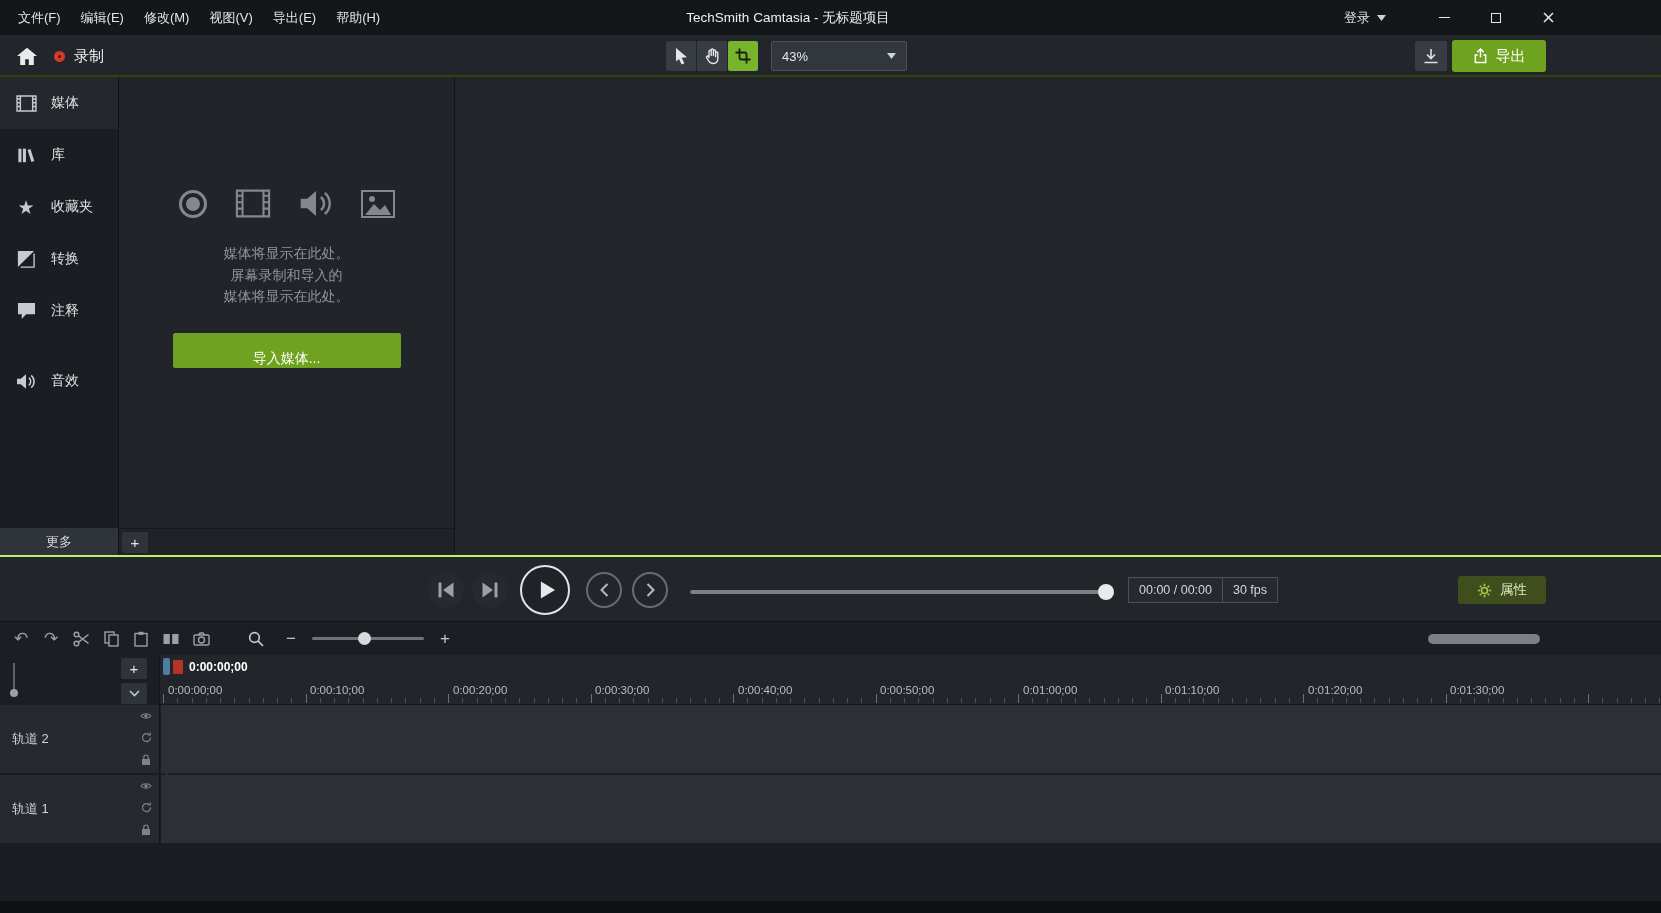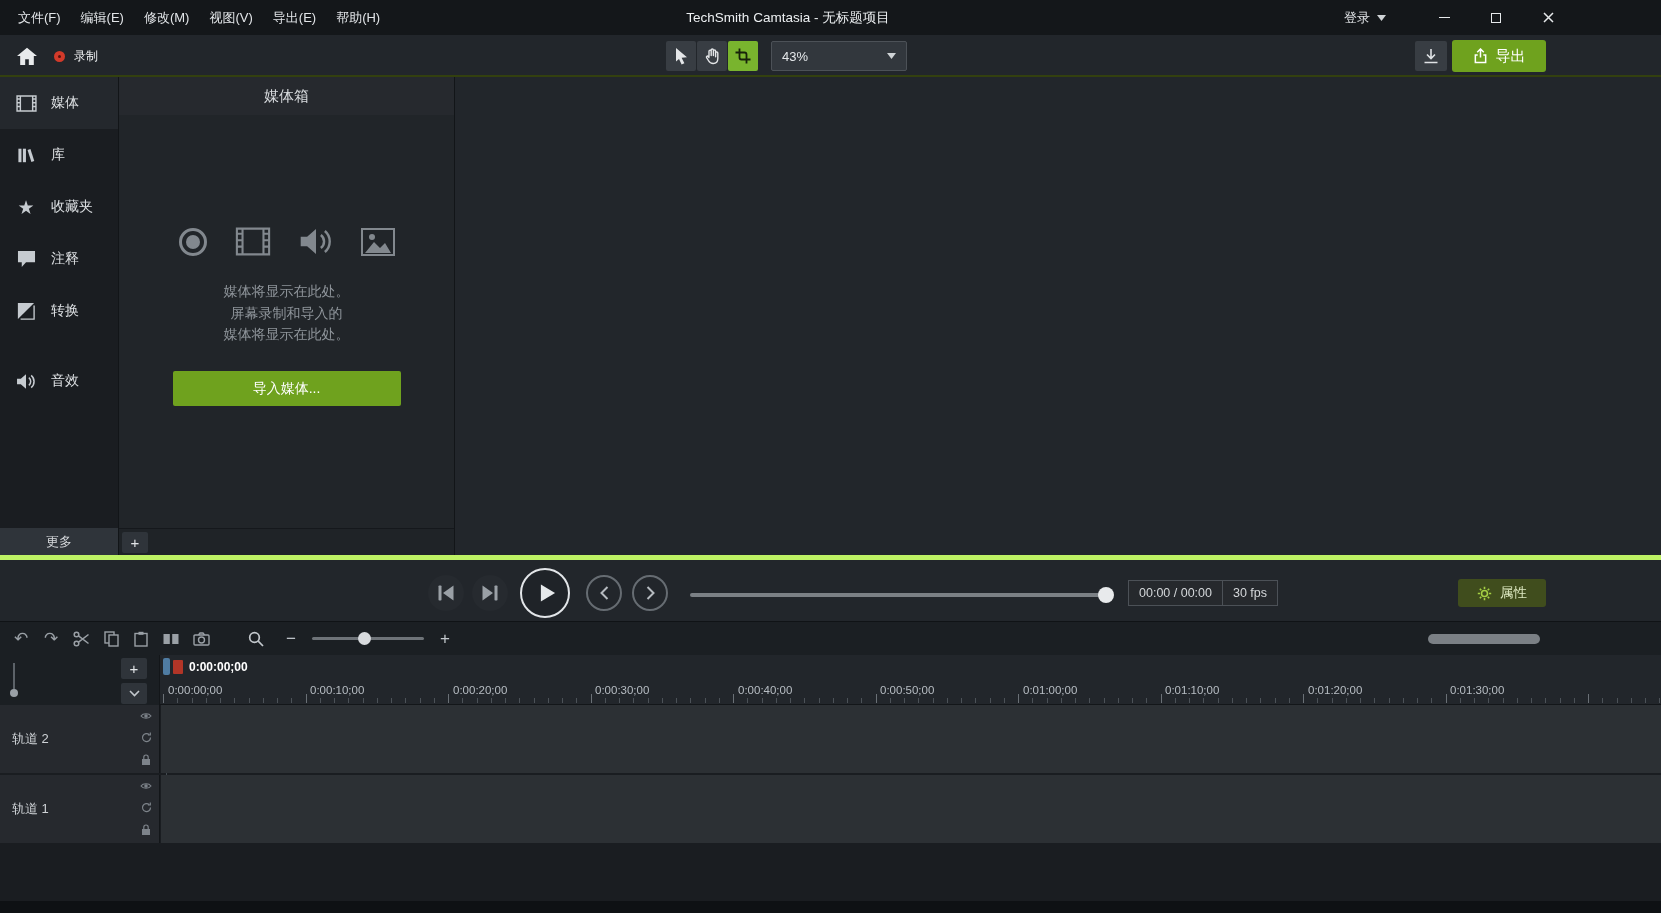--- a/index.html
+++ b/index.html
@@ -14,21 +14,21 @@
   .win-title { position:absolute; left:788px; top:9px; transform:translateX(-50%); color:#edf0f2; font-size:13.5px; white-space:nowrap; }
   .mb-right { position:absolute; right:87px; top:0; height:35px; display:flex; align-items:center; }
   .signin { display:flex; align-items:center; gap:7px; margin-right:32px; color:#e2e5e8; }
   .winbtn { width:52px; height:35px; display:flex; align-items:center; justify-content:center; }
   .win-min-glyph { width:11px; height:0; border-bottom:1.6px solid #e6e9eb; display:block; }
   .win-max-glyph { width:10px; height:10px; border:1.4px solid #e6e9eb; display:block; }
 
   
   .toolbar { position:absolute; left:0; top:35px; right:0; height:42px; background:#22262b; border-bottom:2px solid #33400f; }
   .home-btn { position:absolute; left:10px; top:6px; width:34px; height:30px; display:flex; align-items:center; justify-content:center; }
-  .record-btn { position:absolute; left:54px; top:6px; height:30px; display:flex; align-items:center; gap:9px; font-size:12px; color:#f0f2f4;justify-content:space-between; }
+  .record-btn { position:absolute; left:54px; top:6px; height:30px; display:flex; align-items:center; gap:9px; font-size:15px; color:#f0f2f4;justify-content:space-between; }
   .rec-dot { width:11px; height:11px; border-radius:50%; background:#55120c; border:4.5px solid var(--record-red,#d23a2a); display:block; }
   .center-tools { position:absolute; left:666px; top:6px; display:flex; align-items:center; }
   .tool-btn { width:30px; height:30px; margin-right:1px; background:#383d43; border-radius:2px; display:flex; align-items:center; justify-content:center; }
   .tool-btn.active { background:var(--crop-active,#79b42e); }
   .zoom-dd { margin-left:12px; width:136px; height:30px; background:#32373d; border:1px solid #4c5157; border-radius:2px; display:flex; align-items:center; padding:0 10px; }
   .zoom-val { flex:1; color:#e4e7ea; }
   .dl-btn { position:absolute; right:214px; top:6px; width:32px; height:30px; background:#383d43; border-radius:2px; display:flex; align-items:center; justify-content:center; }
   .export-btn { position:absolute; right:115px; top:5px; width:94px; height:32px; background:var(--accent-green,#6fa21e); border-radius:3px; display:flex; align-items:center; justify-content:center; gap:8px; color:#fff; font-size:15px; }
 
   
@@ -39,31 +39,31 @@
   .side-item.gap-top { margin-top:18px; }
   .sic { width:24px; display:flex; justify-content:center; align-items:center; color:#c6cbd0; font-size:19px; line-height:1; }
   .side-more { position:absolute; bottom:0; left:0; right:0; height:27px; background:#2f343a; display:flex; align-items:center; justify-content:center; color:#d6d9dc; }
   .mediabin { width:337px; background:#212529; display:flex; flex-direction:column; border-left:1px solid #121518; border-right:1px solid #121518; }
   .mb-header { height:38px; background:#26292e; display:flex; align-items:center; justify-content:center; font-size:15px; color:#d9dcdf; }
   .mb-body { flex:1; display:flex; flex-direction:column; align-items:center; }
   .mb-icons { display:flex; gap:28px; margin-top:112px; align-items:center; color:#82888e; }
   .bigrec { width:28px; height:28px; border-radius:50%; border:3px solid #82888e; display:flex; align-items:center; justify-content:center; }
   .bigrec i { width:14px; height:14px; border-radius:50%; background:#82888e; display:block; }
   .mb-text { margin-top:25px; text-align:center; color:#8f959b; font-size:14px; line-height:1.55; }
-  .import-btn { margin-top:25px; width:228px; height:35px; background:var(--accent-green,#6fa21e); color:#fff; font-size:14px; display:flex; align-items:center; justify-content:center; border-radius:2px; }
+  .import-btn { margin-top:25px; width:228px; height:35px; background:var(--accent-green,#6fa21e); color:#fff; font-size:14px; display:flex; align-items:flex-end; justify-content:center; border-radius:2px; }
   .mb-bottom { height:27px; background:#1f2327; border-top:1px solid #15181c; display:flex; align-items:center; padding-left:3px; }
   .small-btn { width:26px; height:21px; background:#2f343a; color:#e2e5e8; display:flex; align-items:center; justify-content:center; font-size:15px; border-radius:2px; line-height:1; }
   .canvas { flex:1; background:#2e3237; position:relative; }
   .preview { position:absolute; left:165px; top:19px; width:784px; height:440px; background:#020202; border:1px solid #6e6e6e; }
   .wm { position:absolute; left:100px; top:300px; width:140px; text-align:center; color:#3c3c3c; }
   .wm-t { font-size:29px; font-weight:bold; letter-spacing:3px; }
   .wm-u { font-size:13px; margin-top:5px; color:#323232; }
 
   
-  .playbar { position:absolute; top:555px; left:0; right:0; height:66px; background:#22262b; border-top:5px solid #bef264;text-decoration:underline; }
+  .playbar { position:absolute; top:555px; left:0; right:0; height:66px; background:#22262b; border-top:2px solid #bef264;text-decoration:underline; }
   .pb-circle { position:absolute; border-radius:50%; display:flex; align-items:center; justify-content:center; }
   .stepbtn { width:36px; height:36px; top:15px; background:#262a2f; }
   .playbtn { left:520px; top:8px; width:50px; height:50px; border:2.5px solid #e2e5e8; background:#1f2328; }
   .navbtn { width:36px; height:36px; top:15px; border:2px solid #666c72; }
   .pb-slider { position:absolute; left:690px; top:33px; width:420px; height:4px; background:#7b8085; border-radius:2px; }
   .pb-thumb { position:absolute; left:calc(100% - 12px); top:-6px; width:16px; height:16px; border-radius:50%; background:#e8eaec; }
   .timegroup { position:absolute; left:1128px; top:20px; display:flex; height:26px; border:1px solid #4c5157; background:#26292d; color:#d4d7da; font-size:12.5px; }
   .timegroup > div { display:flex; align-items:center; padding:0 10px; }
   .timegroup .fps { border-left:1px solid #4c5157; }
   .props-btn { position:absolute; right:115px; top:19px; width:88px; height:28px; background:#404d1d; border-radius:3px; display:flex; align-items:center; justify-content:center; gap:8px; color:#dce8c0; font-size:13.5px; }
@@ -203,53 +203,50 @@
             </svg>
         </span>
         <span>库</span>
       </div>
       <div class="side-item">
         <span class="sic">★</span>
         <span>收藏夹</span>
       </div>
       <div class="side-item">
         <span class="sic">
-          <svg width="19" height="18" viewBox="0 0 20 19" fill="currentColor">
-              <path d="M1 1 H19 V13 H9.5 L5 18 V13 H1 Z"></path>
-            </svg>
-        </span>
-        <span>注释</span>
-      </div>
-      <div class="side-item">
-        <span class="sic">
           <svg width="18" height="18" viewBox="0 0 20 20">
               <path d="M1 1 L19 1 L1 19 Z" fill="currentColor"></path>
               <path d="M19 4 V19 H4" fill="none" stroke="currentColor" stroke-width="1.5"></path>
             </svg>
         </span>
         <span>转换</span>
+      </div>
+      <div class="side-item">
+        <span class="sic">
+          <svg width="19" height="18" viewBox="0 0 20 19" fill="currentColor">
+              <path d="M1 1 H19 V13 H9.5 L5 18 V13 H1 Z"></path>
+            </svg>
+        </span>
+        <span>注释</span>
       </div>
       <div class="side-item gap-top">
         <span class="sic">
           <svg width="20" height="17" viewBox="0 0 21 18">
               <path d="M1 6 H5 L10.5 1.2 V16.8 L5 12 H1 Z" fill="currentColor"></path>
               <path d="M13.5 5 a5 5 0 0 1 0 8 M16 2.5 a8.5 8.5 0 0 1 0 13" fill="none" stroke="currentColor" stroke-width="1.6"></path>
             </svg>
         </span>
         <span>音效</span>
       </div>
       <div class="side-more">
         <span>更多</span>
       </div>
     </div>
 
     <div class="mediabin">
-      <div class="mb-header">
-        <span>媒体箱</span>
-      </div>
       <div class="mb-body">
         <div class="mb-icons">
           <span class="bigrec">
               <i></i>
             </span>
           <svg width="36" height="29" viewBox="0 0 22 18" fill="none" stroke="currentColor" stroke-width="1.3">
               <path d="M1 1 H21 V17 H1 Z M4.5 1 V17 M17.5 1 V17 M1 4.2 H4.5 M1 8.2 H4.5 M1 12.2 H4.5 M17.5 4.2 H21 M17.5 8.2 H21 M17.5 12.2 H21"></path>
             </svg>
           <svg width="34" height="29" viewBox="0 0 21 18">
               <path d="M1 6 H5 L10.5 1.2 V16.8 L5 12 H1 Z" fill="currentColor"></path>

